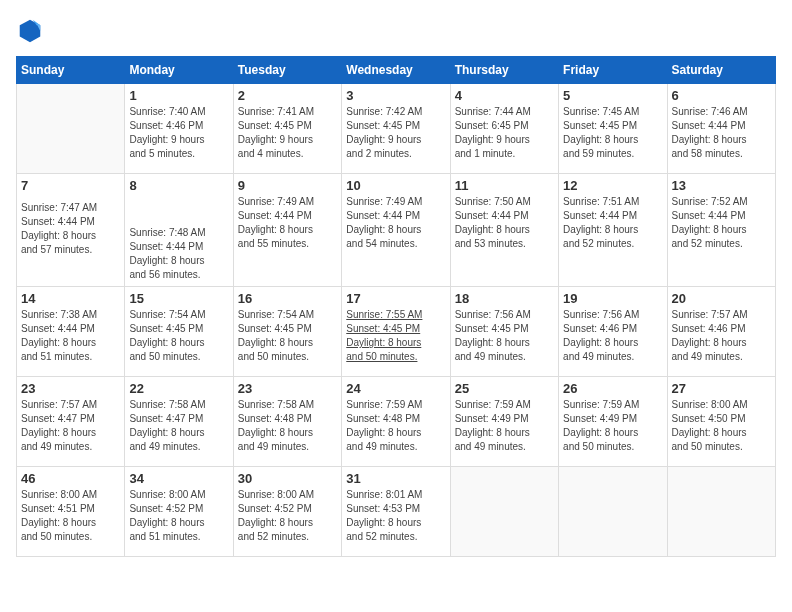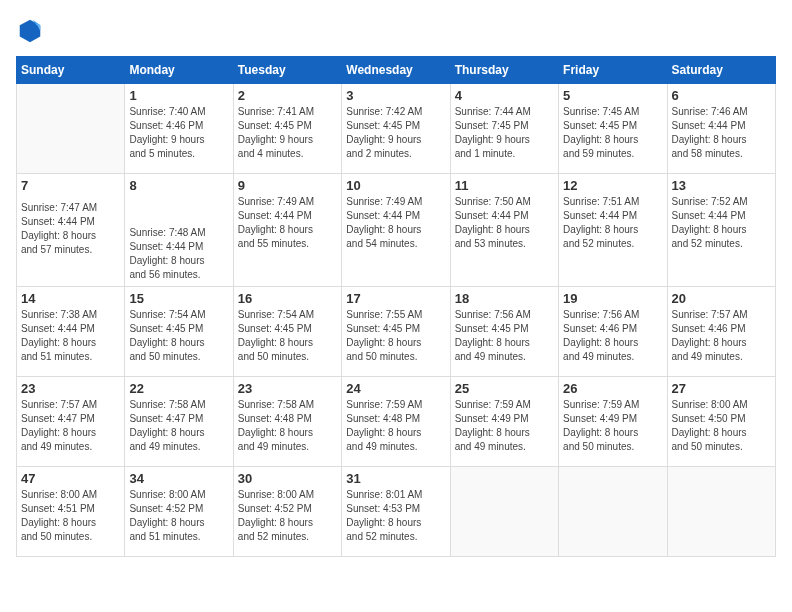--- a/index.html
+++ b/index.html
@@ -138,21 +138,21 @@
         <td>
           <div class="day-number">3</div>
           <div class="day-info" style="white-space: pre-line;">Sunrise: 7:42 AM
 Sunset: 4:45 PM
 Daylight: 9 hours
 and 2 minutes.</div>
         </td>
         <td>
           <div class="day-number">4</div>
           <div class="day-info" style="white-space: pre-line;">Sunrise: 7:44 AM
-Sunset: 7:45 PM
+Sunset: 6:45 PM
 Daylight: 9 hours
 and 1 minute.</div>
         </td>
         <td>
           <div class="day-number">5</div>
           <div class="day-info" style="white-space: pre-line;">Sunrise: 7:45 AM
 Sunset: 4:45 PM
 Daylight: 8 hours
 and 59 minutes.</div>
         </td>
@@ -232,21 +232,21 @@
         </td>
         <td>
           <div class="day-number">16</div>
           <div class="day-info" style="white-space: pre-line;">Sunrise: 7:54 AM
 Sunset: 4:45 PM
 Daylight: 8 hours
 and 50 minutes.</div>
         </td>
         <td>
           <div class="day-number">17</div>
-          <div class="day-info" style="white-space: pre-line;">Sunrise: 7:55 AM
+          <div class="day-info" style="white-space: pre-line; text-decoration: underline;">Sunrise: 7:55 AM
 Sunset: 4:45 PM
 Daylight: 8 hours
 and 50 minutes.</div>
         </td>
         <td>
           <div class="day-number">18</div>
           <div class="day-info" style="white-space: pre-line;">Sunrise: 7:56 AM
 Sunset: 4:45 PM
 Daylight: 8 hours
 and 49 minutes.</div>
@@ -312,21 +312,21 @@
         <td>
           <div class="day-number">27</div>
           <div class="day-info" style="white-space: pre-line;">Sunrise: 8:00 AM
 Sunset: 4:50 PM
 Daylight: 8 hours
 and 50 minutes.</div>
         </td>
       </tr>
       <tr>
         <td>
-          <div class="day-number">47</div>
+          <div class="day-number">46</div>
           <div class="day-info" style="white-space: pre-line;">Sunrise: 8:00 AM
 Sunset: 4:51 PM
 Daylight: 8 hours
 and 50 minutes.</div>
         </td>
         <td>
           <div class="day-number">34</div>
           <div class="day-info" style="white-space: pre-line;">Sunrise: 8:00 AM
 Sunset: 4:52 PM
 Daylight: 8 hours

